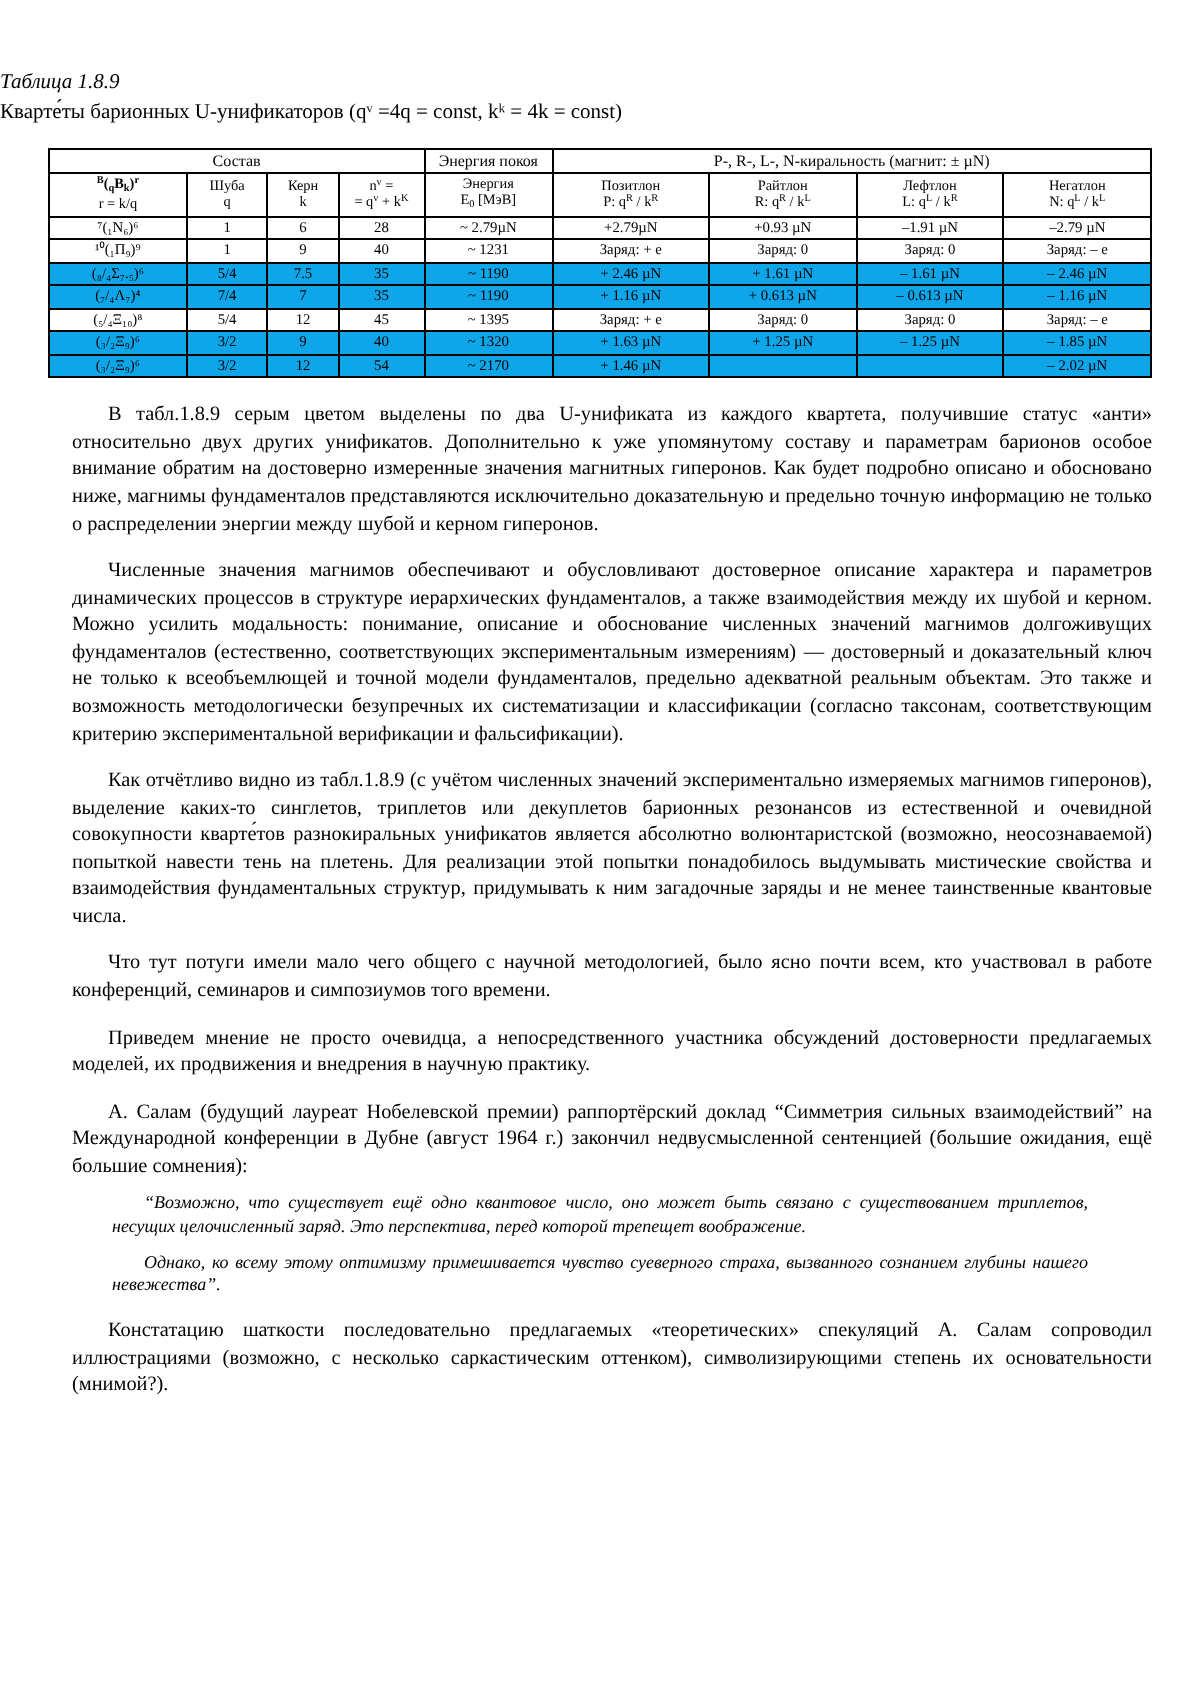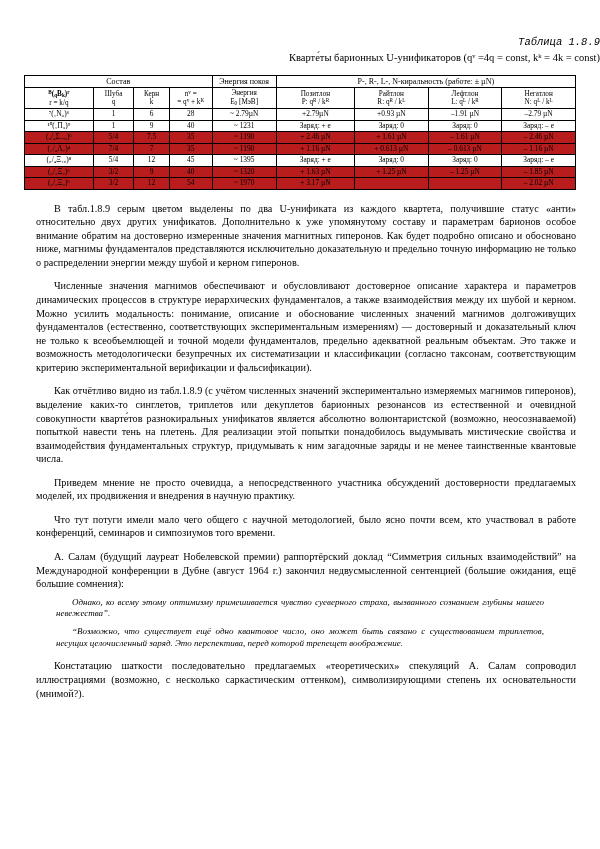--- a/index.html
+++ b/index.html
@@ -16,28 +16,27 @@
     overflow: hidden;
   }
   .page {
     position: relative;
     width: 600px;
     height: 849px;
     padding: 0;
     box-sizing: border-box;
   }
   .table-caption {
-    text-align: right;
+    text-align: left;
     font-size: 10.5px;
     font-style: italic;
     margin-top: 36px;
-    font-family: Liberation Mono, monospace;
   }
   .table-title {
-    text-align: right;
+    text-align: left;
     font-size: 10.5px;
     margin-top: 4px;
     margin-bottom: 6px;
   }
   table.main {
     border-collapse: collapse;
     margin: 12px auto;
     width: 552px;
     font-size: 7.4px;
     table-layout: fixed;
@@ -52,21 +51,21 @@
   }
   .hdr-top td {
     font-size: 8px;
     padding: 2px 1px;
   }
   .hdr2 td {
     font-size: 7.2px;
     padding: 1px;
   }
   .row-gray {
-    background: #b91c1c;
+    background: #0ea5e9;
   }
   .cell-bold {
     font-weight: bold;
   }
   sub { font-size: 0.72em; vertical-align: -0.25em; }
   sup { font-size: 0.72em; vertical-align: 0.45em; }
   .lead {
     font-size: 10.2px;
     text-align: justify;
     line-height: 1.33;
@@ -99,21 +98,21 @@
       <col style="width:54px">
       <col style="width:66px">
       <col style="width:62px">
       <col style="width:62px">
       <col style="width:62px">
     </colgroup>
     <tbody>
         <tr class="hdr-top">
       <td colspan="4">Состав</td>
       <td>Энергия покоя</td>
-      <td colspan="4">P-, R-, L-, N-киральность  (работе: ± µN)</td>
+      <td colspan="4">P-, R-, L-, N-киральность  (магнит: ± µN)</td>
     </tr>
     <tr class="hdr2">
       <td>
         <span class="cell-bold"><sup>B</sup>(<sub>q</sub>B<sub>k</sub>)<sup>r</sup></span><br>r = k/q
       </td>
       <td>Шуба<br>q</td>
       <td>Керн<br>k</td>
       <td>n<sup>v</sup> =<br>= q<sup>v</sup> + k<sup>K</sup></td>
       <td>Энергия<br>E<sub>0</sub> [МэВ]</td>
       <td>Позитлон<br>P: q<sup>R</sup> / k<sup>R</sup></td>
@@ -185,32 +184,32 @@
       <td>+ 1.63 µN</td>
       <td>+ 1.25 µN</td>
       <td>– 1.25 µN</td>
       <td>– 1.85 µN</td>
     </tr>
     <tr class="row-gray">
       <td>(₃/₂Ξ₉)⁶</td>
       <td>3/2</td>
       <td>12</td>
       <td>54</td>
-      <td>~ 1970</td>
-      <td>+ 3.17 µN</td>
+      <td>~ 2170</td>
+      <td>+ 1.46 µN</td>
       <td></td>
       <td></td>
       <td>– 2.02 µN</td>
     </tr>
   </tbody>
     </table>
 
   <p class="lead">В табл.1.8.9 серым цветом выделены по два U-унификата из каждого квартета, получившие статус «анти» относительно двух других унификатов. Дополнительно к уже упомянутому составу и параметрам барионов особое внимание обратим на достоверно измеренные значения магнитных гиперонов. Как будет подробно описано и обосновано ниже, магнимы фундаменталов представляются исключительно доказательную и предельно точную информацию не только о распределении энергии между шубой и керном гиперонов.</p>
   <p class="lead">Численные значения магнимов обеспечивают и обусловливают достоверное описание характера и параметров динамических процессов в структуре иерархических фундаменталов, а также взаимодействия между их шубой и керном. Можно усилить модальность: понимание, описание и обоснование численных значений магнимов долгоживущих фундаменталов (естественно, соответствующих экспериментальным измерениям) — достоверный и доказательный ключ не только к всеобъемлющей и точной модели фундаменталов, предельно адекватной реальным объектам. Это также и возможность методологически безупречных их систематизации и классификации (согласно таксонам, соответствующим критерию экспериментальной верификации и фальсификации).</p>
   <p class="lead">Как отчётливо видно из табл.1.8.9 (с учётом численных значений экспериментально измеряемых магнимов гиперонов), выделение каких-то синглетов, триплетов или декуплетов барионных резонансов из естественной и очевидной совокупности кварте́тов разнокиральных унификатов является абсолютно волюнтаристской (возможно, неосознаваемой) попыткой навести тень на плетень. Для реализации этой попытки понадобилось выдумывать мистические свойства и взаимодействия фундаментальных структур, придумывать к ним загадочные заряды и не менее таинственные квантовые числа.</p>
+  <p class="lead">Что тут потуги имели мало чего общего с научной методологией, было ясно почти всем, кто участвовал в работе конференций, семинаров и симпозиумов того времени.</p>
   <p class="lead">Приведем мнение не просто очевидца, а непосредственного участника обсуждений достоверности предлагаемых моделей, их продвижения и внедрения в научную практику.</p>
-  <p class="lead">Что тут потуги имели мало чего общего с научной методологией, было ясно почти всем, кто участвовал в работе конференций, семинаров и симпозиумов того времени.</p>
   <p class="lead">А. Салам (будущий лауреат Нобелевской премии) раппортёрский доклад “Симметрия сильных взаимодействий” на Международной конференции в Дубне (август 1964 г.) закончил недвусмысленной сентенцией (большие ожидания, ещё большие сомнения):</p>
+  <p class="quote">“Возможно, что существует ещё одно квантовое число, оно может быть связано с существованием триплетов, несущих целочисленный заряд. Это перспектива, перед которой трепещет воображение.</p>
   <p class="quote">Однако, ко всему этому оптимизму примешивается чувство суеверного страха, вызванного сознанием глубины нашего невежества”.</p>
-  <p class="quote">“Возможно, что существует ещё одно квантовое число, оно может быть связано с существованием триплетов, несущих целочисленный заряд. Это перспектива, перед которой трепещет воображение.</p>
   <p class="lead">Констатацию шаткости последовательно предлагаемых «теоретических» спекуляций А. Салам сопроводил иллюстрациями (возможно, с несколько саркастическим оттенком), символизирующими степень их основательности (мнимой?).</p>
 
 </div>
 
 </body></html>

